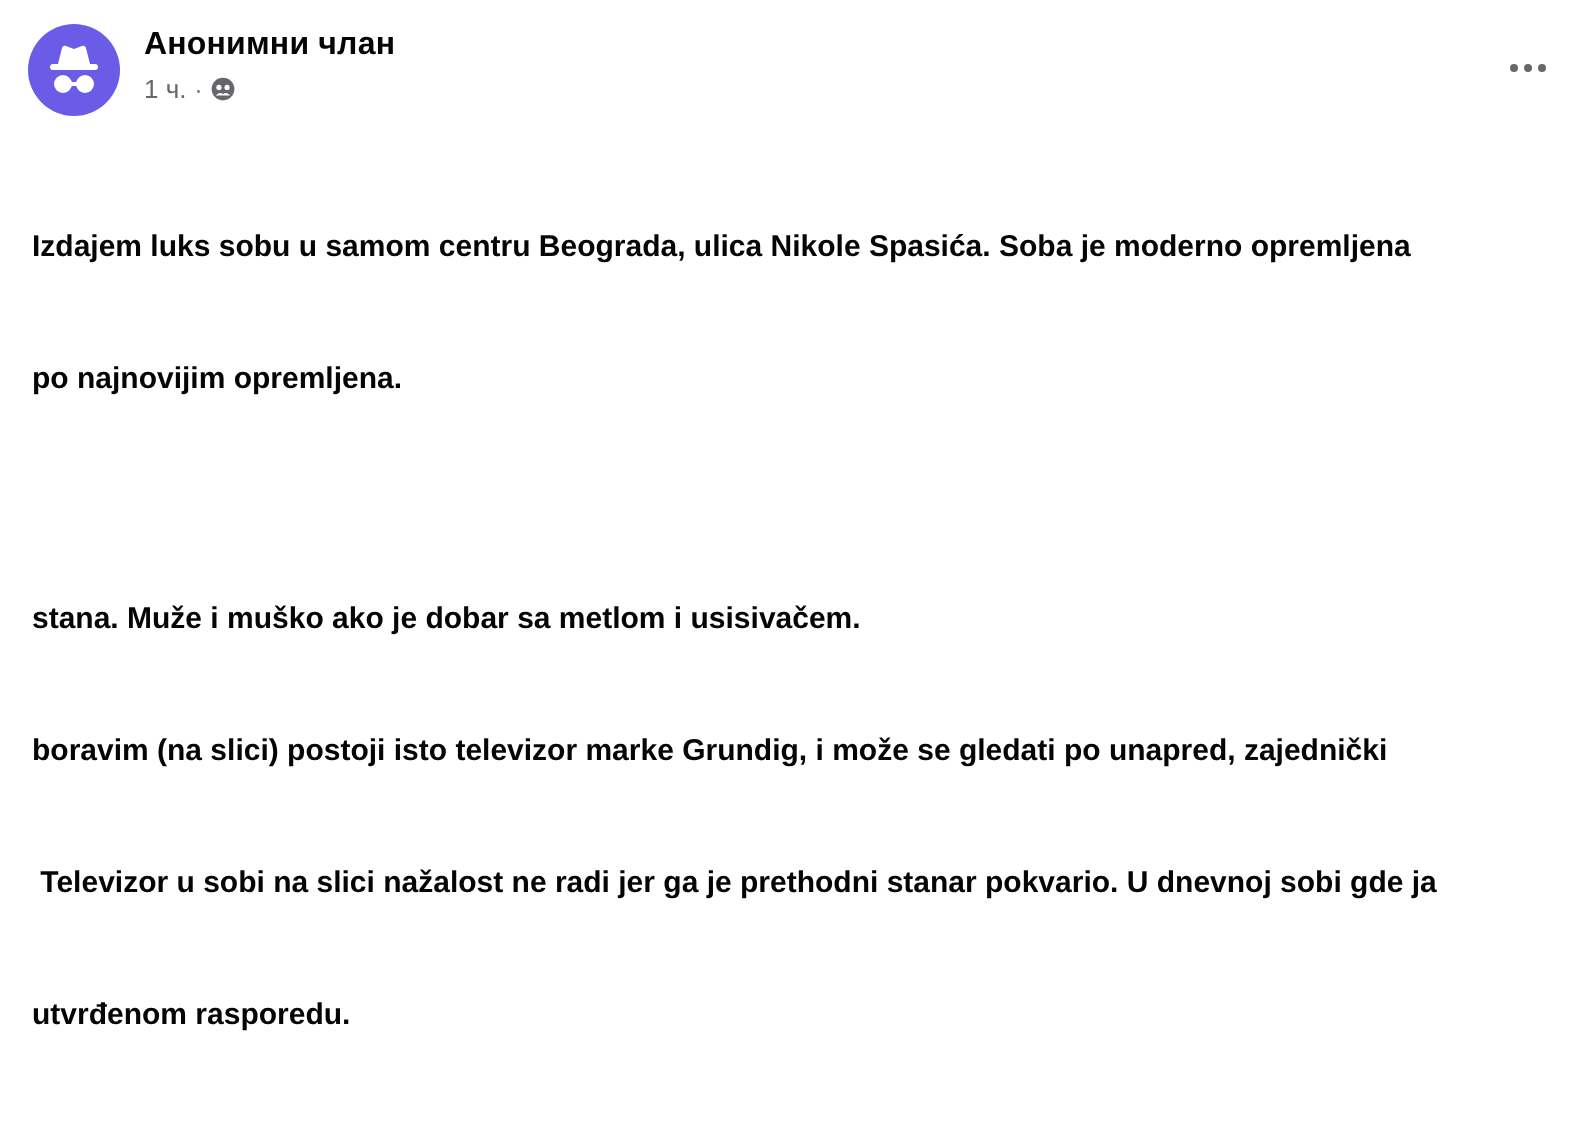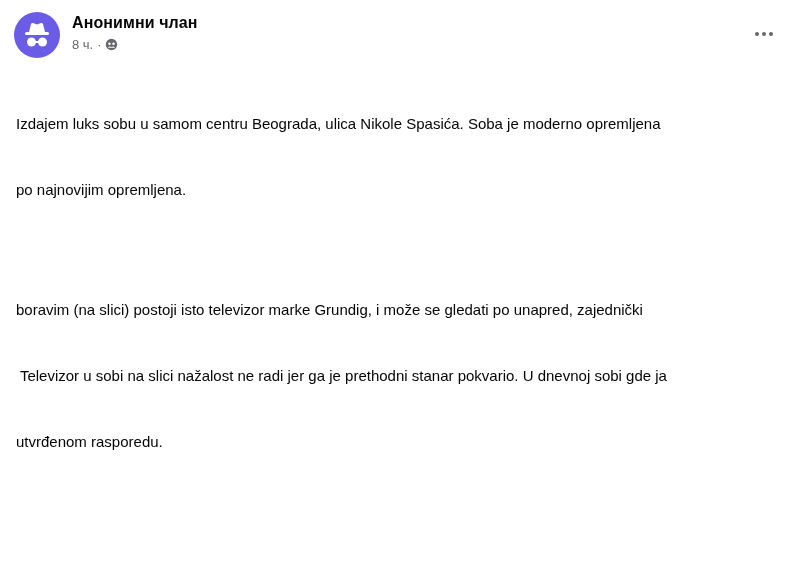--- a/index.html
+++ b/index.html
@@ -101,41 +101,42 @@
       line-height: 22px;
       color: #050505;
     }
     .post-body p {
       margin: 0 0 10px 0;
       white-space: pre-wrap;
     }
     .post-body .line {
       display: block;
       white-space: pre;
+      font-weight: bold;
     }
   </style>
 </head>
 <body>
 
 <div class="post">
   <div class="post-header">
     <div class="avatar">
       <svg width="46" height="46" viewBox="0 0 46 46">
 
         <path d="M15 20 L17 12 Q17.5 10.5 19 11 L23 12.5 L27 11 Q28.5 10.5 29 12 L31 20 Z" fill="#ffffff"></path>
         <rect x="11" y="20" width="24" height="3" rx="1.5" fill="#ffffff"></rect>
 
         <circle cx="17.5" cy="30" r="4.5" fill="#ffffff"></circle>
         <circle cx="28.5" cy="30" r="4.5" fill="#ffffff"></circle>
         <rect x="21" y="29" width="4" height="2" fill="#ffffff"></rect>
       </svg>
     </div>
     <div class="author-name">Анонимни члан</div>
     <div class="meta">
-      <span class="timestamp">8 ч.</span>
+      <span class="timestamp">1 ч.</span>
       <span class="dot">·</span>
       <svg class="audience-icon" viewBox="0 0 16 16" width="13" height="13">
         <circle cx="8" cy="8" r="7" fill="#65676b"></circle>
         <circle cx="5.5" cy="7" r="1.6" fill="#ffffff"></circle>
         <circle cx="10.5" cy="7" r="1.6" fill="#ffffff"></circle>
         <path d="M3.5 12 Q5.5 9.5 8 11 Q10.5 9.5 12.5 12 Z" fill="#ffffff"></path>
       </svg>
     </div>
     <div class="more-button">
       <div class="dots">
@@ -145,20 +146,21 @@
       </div>
     </div>
   </div>
 
   <div class="post-body">
     <p>
       <span class="line">Izdajem luks sobu u samom centru Beograda, ulica Nikole Spasića. Soba je moderno opremljena</span>
       <span class="line">po najnovijim opremljena.</span>
     </p>
     <p>
+      <span class="line">stana. Muže i muško ako je dobar sa metlom i usisivačem.</span>
       <span class="line">boravim (na slici) postoji isto televizor marke Grundig, i može se gledati po unapred, zajednički</span>
       <span class="line"> Televizor u sobi na slici nažalost ne radi jer ga je prethodni stanar pokvario. U dnevnoj sobi gde ja</span>
       <span class="line">utvrđenom rasporedu.</span>
       
       
     </p>
 
   </div>
 </div>
 

